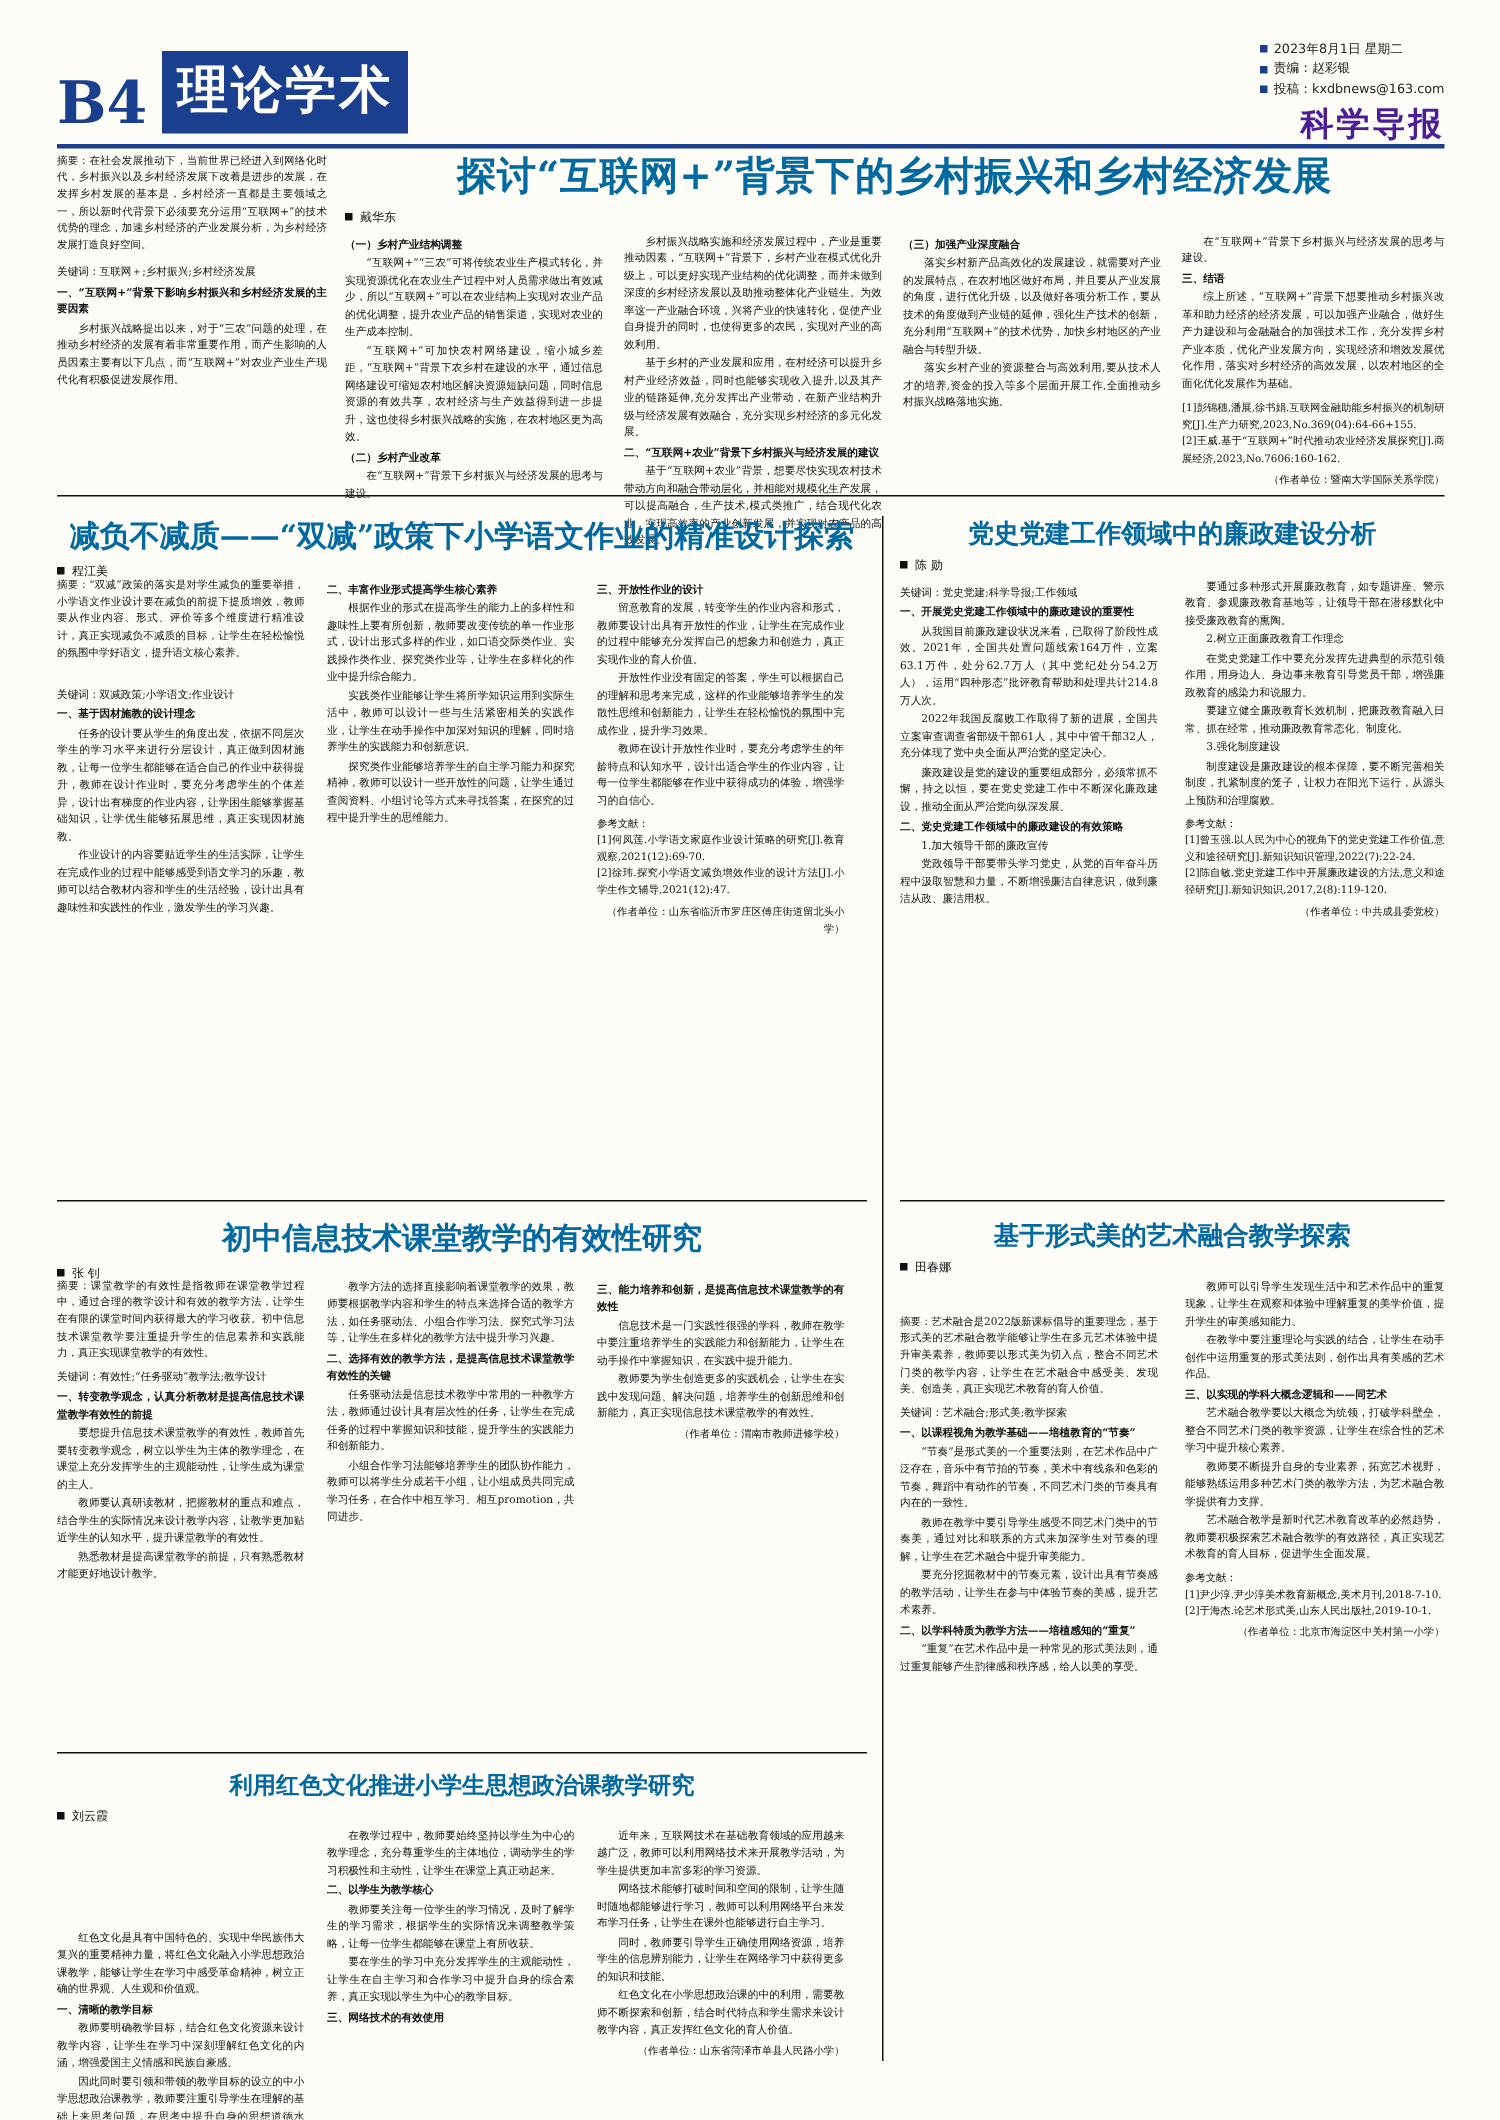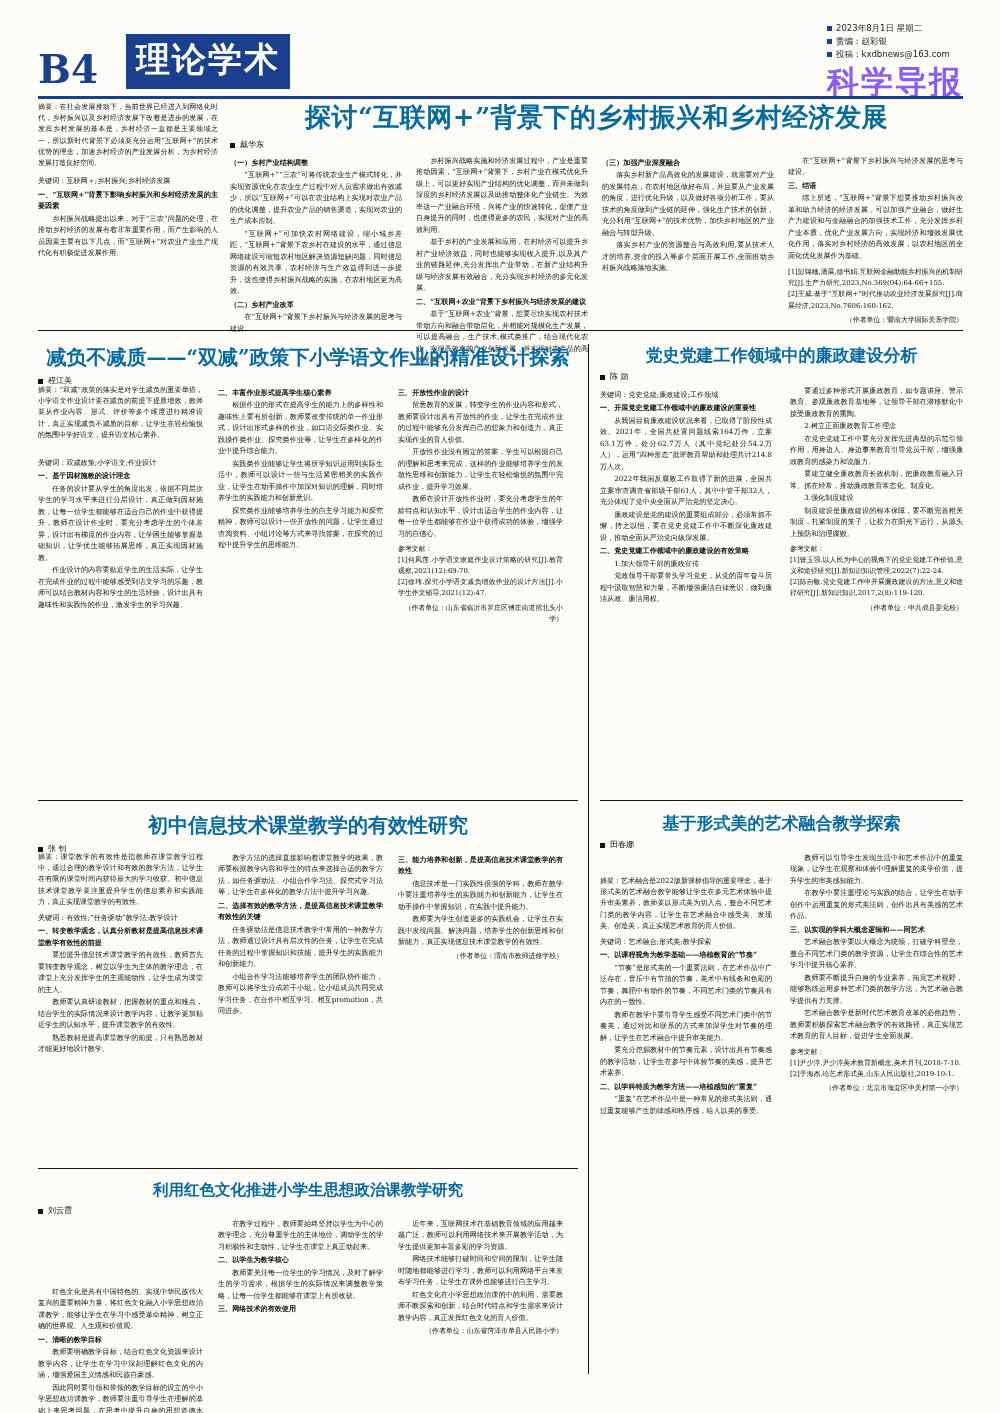--- a/index.html
+++ b/index.html
@@ -13,36 +13,36 @@
   }
   .page{
     position:absolute;left:0;top:0;width:1000px;height:1413px;
     padding:0;box-sizing:border-box;
   }
   
   .masthead{
     position:absolute;left:38px;top:30px;width:925px;height:62px;
     display:flex;align-items:center;justify-content:space-between;
   }
-  .mast-left{display:flex;align-items:flex-end;gap:28px;}
+  .mast-left{display:flex;align-items:flex-end;gap:10px;}
   .page-no{
     font-family:"DejaVu Serif","Liberation Serif",serif;
     font-size:39px;font-weight:bold;color:#1a3f8f;letter-spacing:0px;
     line-height:1;
   }
   .section-name{
     background:#1a3f8f;color:#fff;font-size:34px;font-weight:bold;
     padding:3px 10px 6px 10px;letter-spacing:2px;
     font-family:"DejaVu Serif","Liberation Serif",serif;
     position:relative;
   }
   .mast-right{text-align:right;}
   .paper-title{
     font-family:"DejaVu Serif","Liberation Serif",serif;
-    font-size:32px;font-weight:bold;color:#8b5cf6;letter-spacing:2px;
+    font-size:22px;font-weight:bold;color:#4c1d95;letter-spacing:2px;
     line-height:1.1;
   }
   .mast-meta{
     font-size:8.5px;color:#222;line-height:1.55;text-align:left;
     margin-bottom:4px;
   }
   .mast-meta div::before{
     content:"";display:inline-block;width:5px;height:5px;background:#1a3f8f;
     margin-right:4px;vertical-align:middle;
   }
@@ -182,21 +182,21 @@
       <div>[2]徐玮.探究小学语文减负增效作业的设计方法[J].小学生作文辅导,2021(12):47.</div>
     </div>
     <div class="srcline">（作者单位：山东省临沂市罗庄区傅庄街道留北头小学）</div>
   </div>
 
   <div class="block" style="left:600px;top:344px;width:363px;">
     <div class="art-title small-title">党史党建工作领域中的廉政建设分析</div>
     <div class="author">陈 勋</div>
   </div>
   <div class="block col" style="left:600px;top:385px;width:172px;">
-    <p class="noind" style="margin-top:4px;">关键词：党史党建;廉政建设;工作领域</p>
+    <p class="noind" style="margin-top:4px;">关键词：党史党建;科学导报;工作领域</p>
     <h4>一、开展党史党建工作领域中的廉政建设的重要性</h4>
     <p>从我国目前廉政建设状况来看，已取得了阶段性成效。2021年，全国共处置问题线索164万件，立案63.1万件，处分62.7万人（其中党纪处分54.2万人），运用“四种形态”批评教育帮助和处理共计214.8万人次。</p>
     <p>2022年我国反腐败工作取得了新的进展，全国共立案审查调查省部级干部61人，其中中管干部32人，充分体现了党中央全面从严治党的坚定决心。</p>
     <p>廉政建设是党的建设的重要组成部分，必须常抓不懈，持之以恒，要在党史党建工作中不断深化廉政建设，推动全面从严治党向纵深发展。</p>
     <h4>二、党史党建工作领域中的廉政建设的有效策略</h4>
     <p>1.加大领导干部的廉政宣传</p>
     <p>党政领导干部要带头学习党史，从党的百年奋斗历程中汲取智慧和力量，不断增强廉洁自律意识，做到廉洁从政、廉洁用权。</p>
   </div>
   <div class="block col" style="left:790px;top:385px;width:173px;">
     <p>要通过多种形式开展廉政教育，如专题讲座、警示教育、参观廉政教育基地等，让领导干部在潜移默化中接受廉政教育的熏陶。</p>
@@ -281,22 +281,24 @@
     <p>红色文化是具有中国特色的、实现中华民族伟大复兴的重要精神力量，将红色文化融入小学思想政治课教学，能够让学生在学习中感受革命精神，树立正确的世界观、人生观和价值观。</p>
     <h4>一、清晰的教学目标</h4>
     <p>教师要明确教学目标，结合红色文化资源来设计教学内容，让学生在学习中深刻理解红色文化的内涵，增强爱国主义情感和民族自豪感。</p>
     <p>因此同时要引领和带领的教学目标的设立的中小学思想政治课教学，教师要注重引导学生在理解的基础上来思考问题，在思考中提升自身的思想道德水平。</p>
     <p>红色文化资源丰富多彩，教师可以结合当地的红色文化资源来开展教学活动，让学生在实地参观和体验中感受红色文化的魅力，提升学习效果。</p>
   </div>
   <div class="block col" style="left:218px;top:1218px;width:165px;">
     <p>在教学过程中，教师要始终坚持以学生为中心的教学理念，充分尊重学生的主体地位，调动学生的学习积极性和主动性，让学生在课堂上真正动起来。</p>
     <h4>二、以学生为教学核心</h4>
     <p>教师要关注每一位学生的学习情况，及时了解学生的学习需求，根据学生的实际情况来调整教学策略，让每一位学生都能够在课堂上有所收获。</p>
+    <p>要在学生的学习中充分发挥学生的主观能动性，让学生在自主学习和合作学习中提升自身的综合素养，真正实现以学生为中心的教学目标。</p>
     <h4>三、网络技术的有效使用</h4>
   </div>
   <div class="block col" style="left:398px;top:1218px;width:165px;">
     <p>近年来，互联网技术在基础教育领域的应用越来越广泛，教师可以利用网络技术来开展教学活动，为学生提供更加丰富多彩的学习资源。</p>
     <p>网络技术能够打破时间和空间的限制，让学生随时随地都能够进行学习，教师可以利用网络平台来发布学习任务，让学生在课外也能够进行自主学习。</p>
+    <p>同时，教师要引导学生正确使用网络资源，培养学生的信息辨别能力，让学生在网络学习中获得更多的知识和技能。</p>
     <p>红色文化在小学思想政治课的中的利用，需要教师不断探索和创新，结合时代特点和学生需求来设计教学内容，真正发挥红色文化的育人价值。</p>
     <div class="srcline">（作者单位：山东省菏泽市单县人民路小学）</div>
   </div>
 
 </div>
 
 </body></html>

